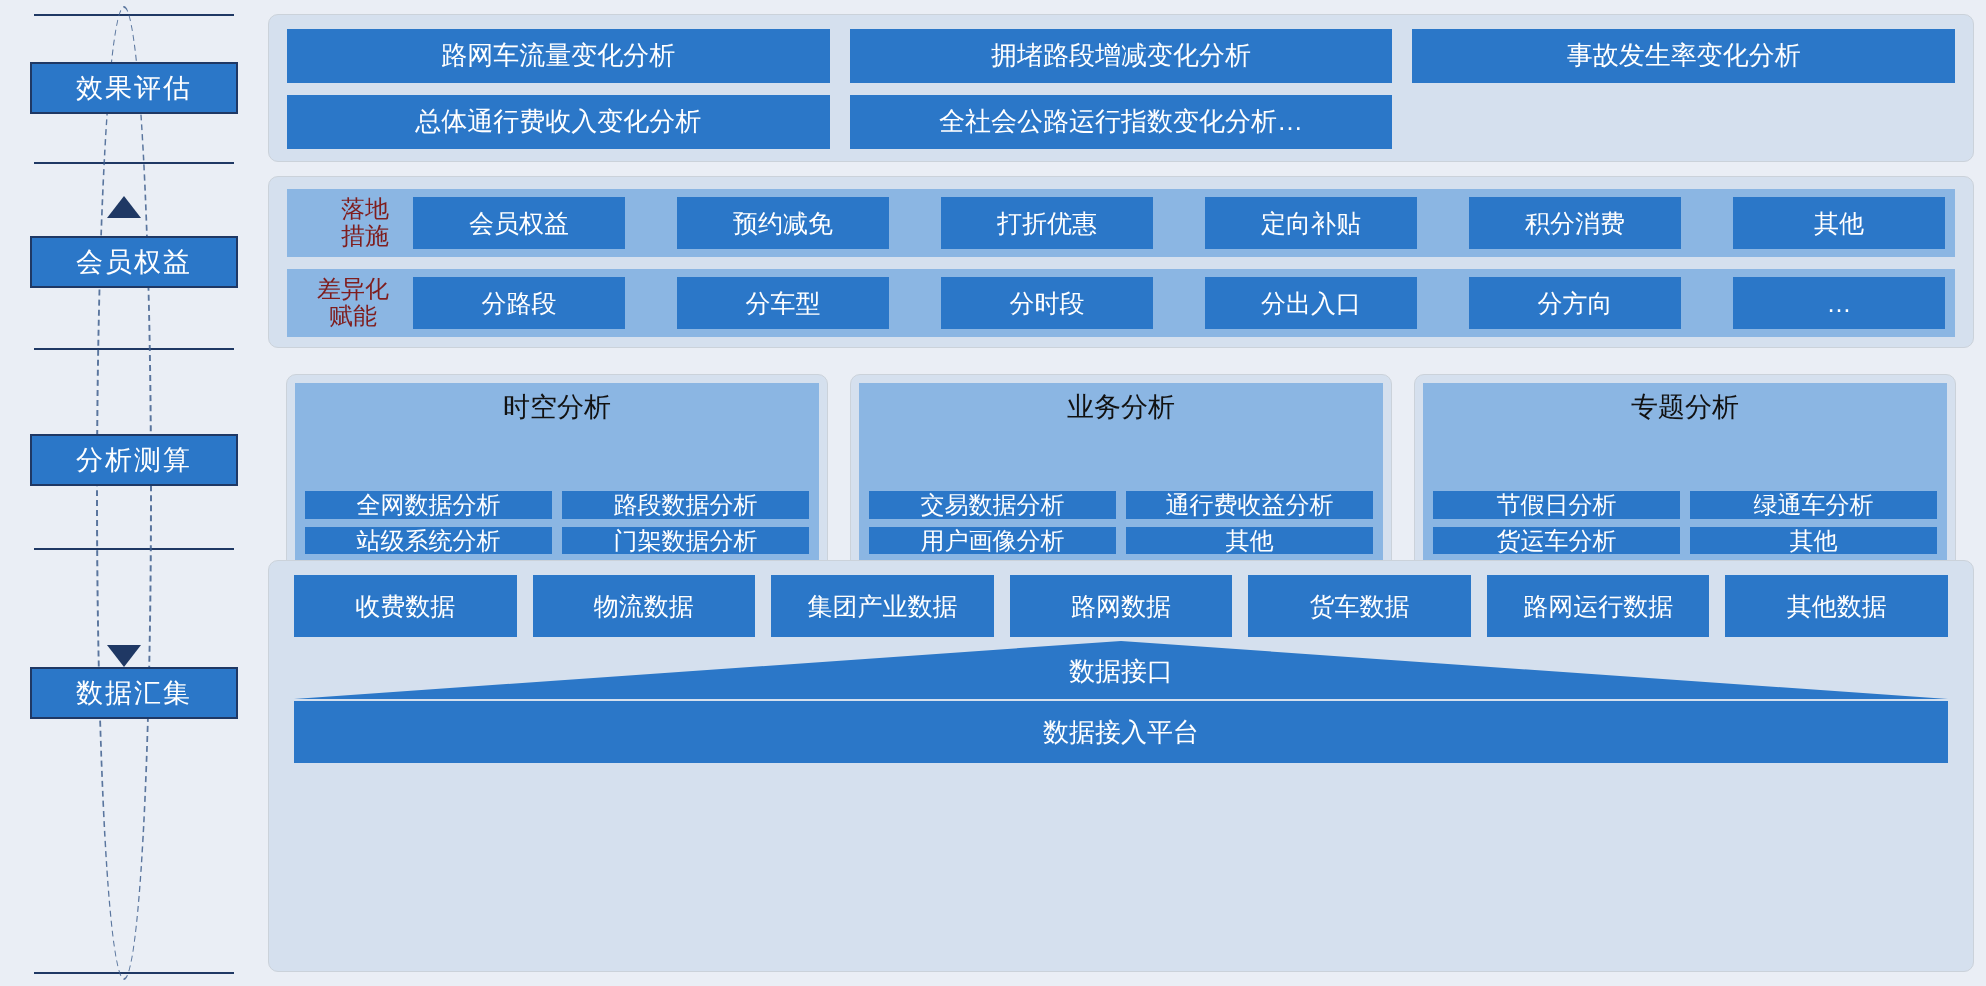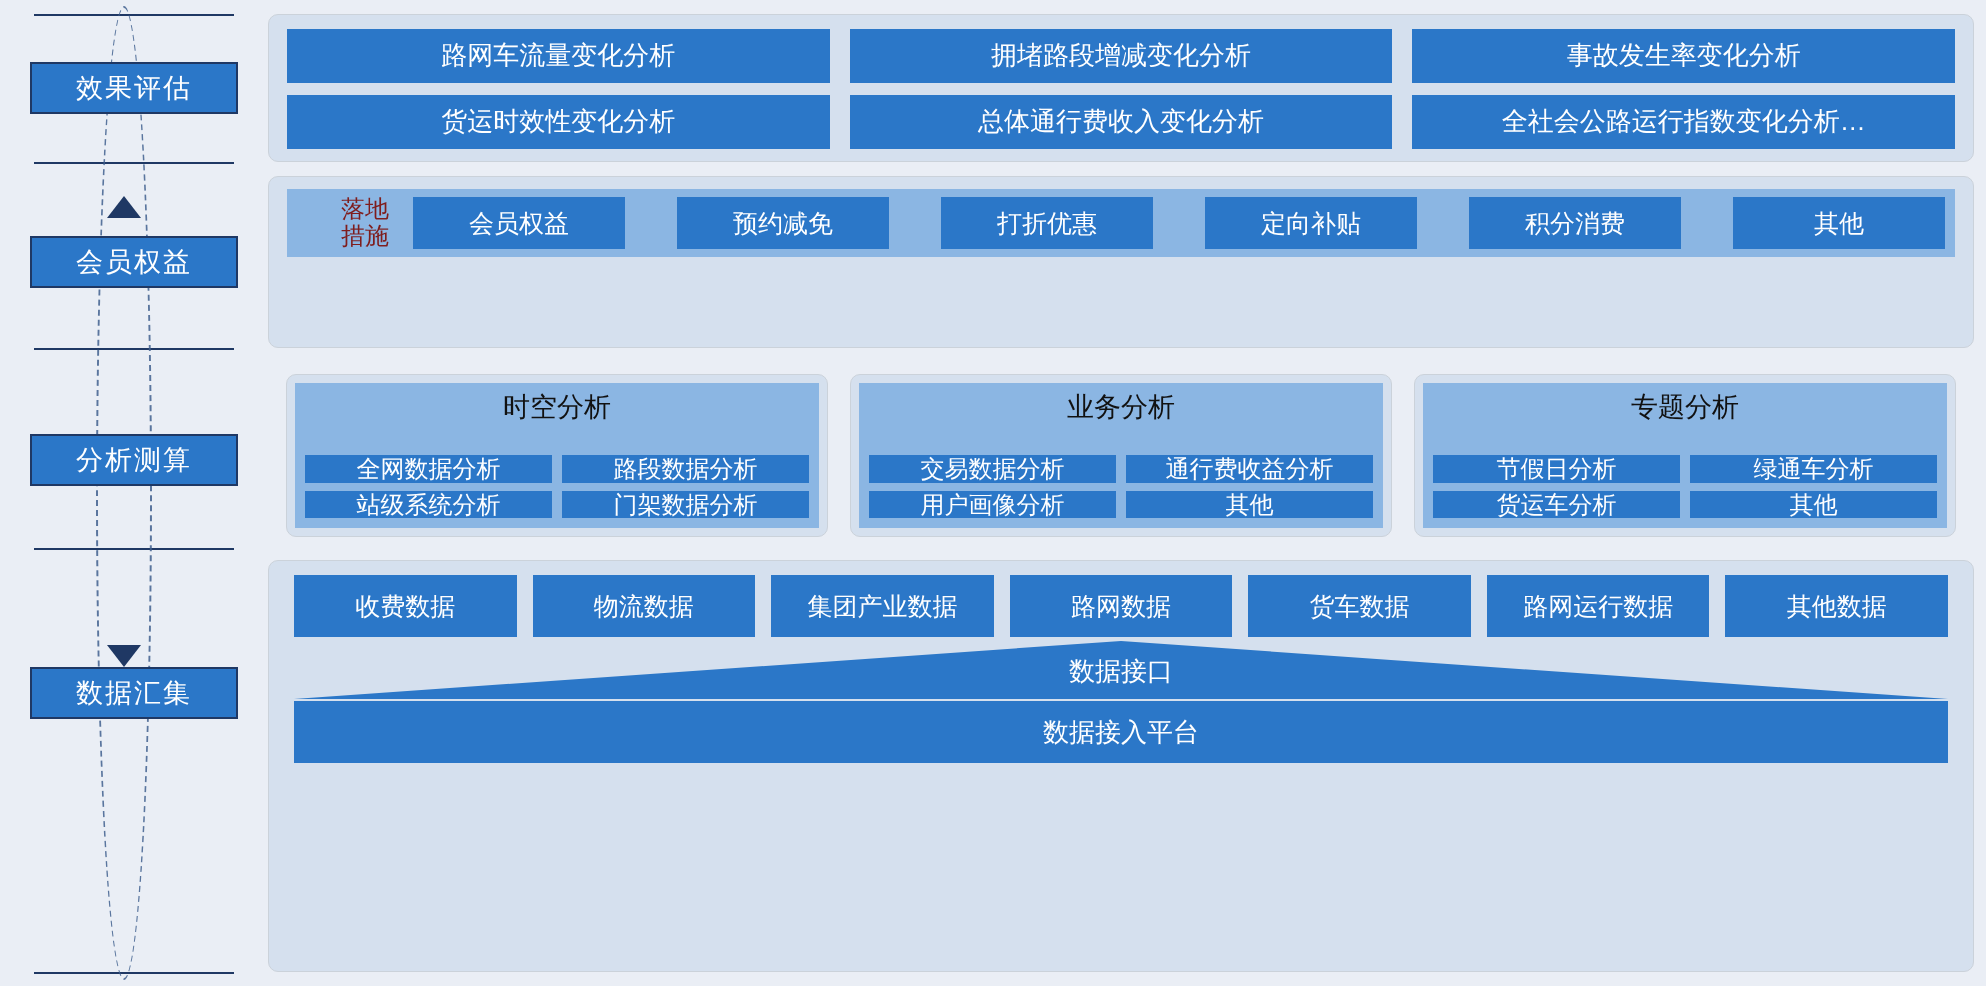--- a/index.html
+++ b/index.html
@@ -94,21 +94,21 @@
     background:#8bb6e3;height:100%;box-sizing:border-box;
     padding:4px 10px 10px 10px;
     display:flex;flex-direction:column;gap:24px;
   }
   .acard-title{
     text-align:center;color:#111;font-size:27px;
     padding:2px 0 6px 0;
   }
   .acard-grid{
     flex:1;display:grid;grid-template-columns:1fr 1fr;
-    grid-template-rows:1fr 1fr;gap:8px 10px;
+    grid-template-rows:1fr 1fr;gap:8px 10px;margin-top:36px;
   }
   .acard-grid .tile{font-size:24px;}
 
   
   #panel-data{top:560px;height:412px;padding:14px 25px;}
   #panel-data .srcrow{
     display:grid;grid-template-columns:repeat(7,1fr);
     gap:0 16px;height:62px;
   }
   #panel-data .srcrow .tile{font-size:25px;}
@@ -155,21 +155,20 @@
 
     <div class="rail-arrow up" style="left:107px;top:196px"></div>
     <div class="rail-arrow down" style="left:107px;top:643px; top:645px"></div>
   </div>
 
   <div class="panel" id="panel-eval">
     <div class="grid">
       <div class="tile">路网车流量变化分析</div>
       <div class="tile">拥堵路段增减变化分析</div>
       <div class="tile">事故发生率变化分析</div>
-      <div class="tile">货运时效性变化分析</div>
       <div class="tile">总体通行费收入变化分析</div>
       <div class="tile">全社会公路运行指数变化分析…</div>
     </div>
   </div>
 
   <div class="panel" id="panel-strategy">
 
     <div class="srow">
       <div class="srow-label">
         <span>
@@ -180,20 +179,36 @@
       <div class="srow-items">
         <div class="tile">会员权益</div>
         <div class="tile">预约减免</div>
         <div class="tile">打折优惠</div>
         <div class="tile">定向补贴</div>
         <div class="tile">积分消费</div>
         <div class="tile">其他</div>
       </div>
     </div>
 
+    <div class="srow">
+      <div class="srow-label">
+        <span>
+          <span>差异化</span><br>
+          <span>赋能</span>
+        </span>
+      </div>
+      <div class="srow-items">
+        <div class="tile">分路段</div>
+        <div class="tile">分车型</div>
+        <div class="tile">分时段</div>
+        <div class="tile">分出入口</div>
+        <div class="tile">分方向</div>
+        <div class="tile">…</div>
+      </div>
+    </div>
   </div>
 
   <div class="panel" id="panel-analysis">
     <div class="cols">
 
       <div class="acard">
         <div class="acard-inner">
           <div class="acard-title">时空分析</div>
           <div class="acard-grid">
             <div class="tile">全网数据分析</div>

